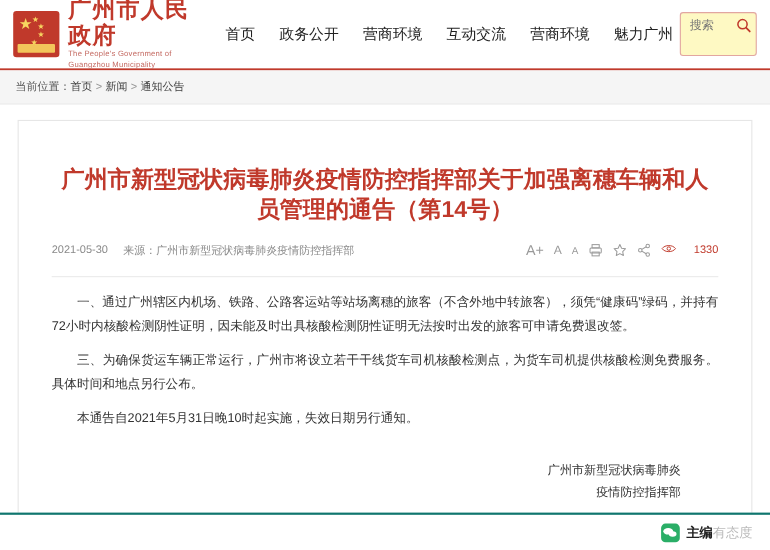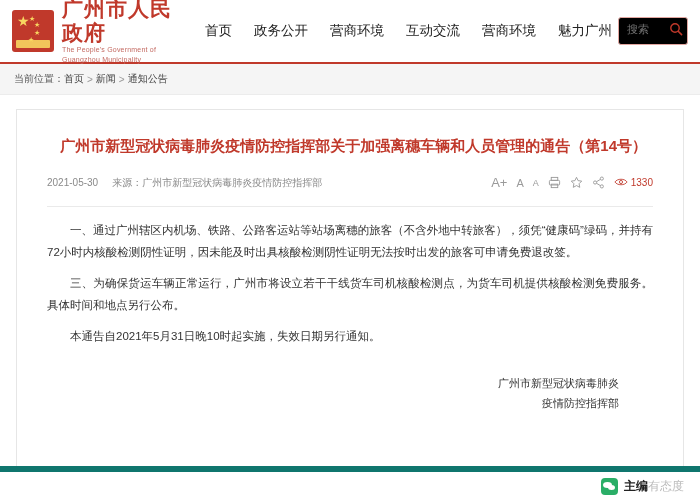--- a/index.html
+++ b/index.html
@@ -90,22 +90,22 @@
     white-space: nowrap;
     cursor: pointer;
   }
 
   .search-box {
     display: flex;
     align-items: center;
     border: 1px solid #e2a6a0;
     border-radius: 3px;
     height: 22px;
-    padding: 0 4px 4px 6px;
-    background: #000000;
+    padding: 0 4px 16px 6px;
+    background: #fef9c3;
     margin-left: 6px;
     flex: 0 0 auto;
   }
   .search-input {
     border: 0;
     outline: 0;
     font-size: 11px;
     width: 40px;
     color: #888;
     font-family: "Liberation Sans", sans-serif;
@@ -139,25 +139,25 @@
   }
   .article {
     border: 1px solid #e6e6e6;
     background: #fff;
     padding: 22px 30px 18px 30px;
     box-sizing: border-box;
     min-height: 360px;
   }
   .article-title {
     color: #c0392b;
-    font-size: 15px;
+    font-size: 21px;
     font-weight: bold;
-    text-align: right;
+    text-align: center;
     line-height: 27px;
-    margin: 0 6px 16px 6px;
+    margin: 18px 6px 16px 6px;
   }
   .meta-row {
     display: flex;
     align-items: center;
     border-bottom: 1px solid #eaeaea;
     padding-bottom: 16px;
     margin-bottom: 12px;
     font-size: 10px;
     color: #8a8a8a;
   }
@@ -172,21 +172,21 @@
   }
   .tool { cursor: pointer; display: flex; align-items: center; }
   .fsz-l { font-size: 13px; }
   .fsz-m { font-size: 11px; }
   .fsz-s { font-size: 9px; }
   .views {
     color: #c0392b;
     font-size: 10px;
     display: flex;
     align-items: center;
-    gap: 3px;
+    gap: 16px;
   }
 
   .body-text {
     font-size: 11.5px;
     line-height: 22px;
     color: #333;
   }
   .body-text p {
     margin: 0 0 9px 0;
     text-indent: 2em;
@@ -202,21 +202,21 @@
   }
 
   
   .footer-strip {
     position: absolute;
     left: 0;
     right: 0;
     bottom: 0;
     height: 34px;
     background: #ffffff;
-    border-top: 6px solid #0f766e;
+    border-top: 2px solid #0f766e;
     display: flex;
     align-items: center;
     justify-content: flex-end;
     padding-right: 16px;
     box-sizing: border-box;
   }
   .wechat-chip {
     display: flex;
     align-items: center;
     gap: 6px;

